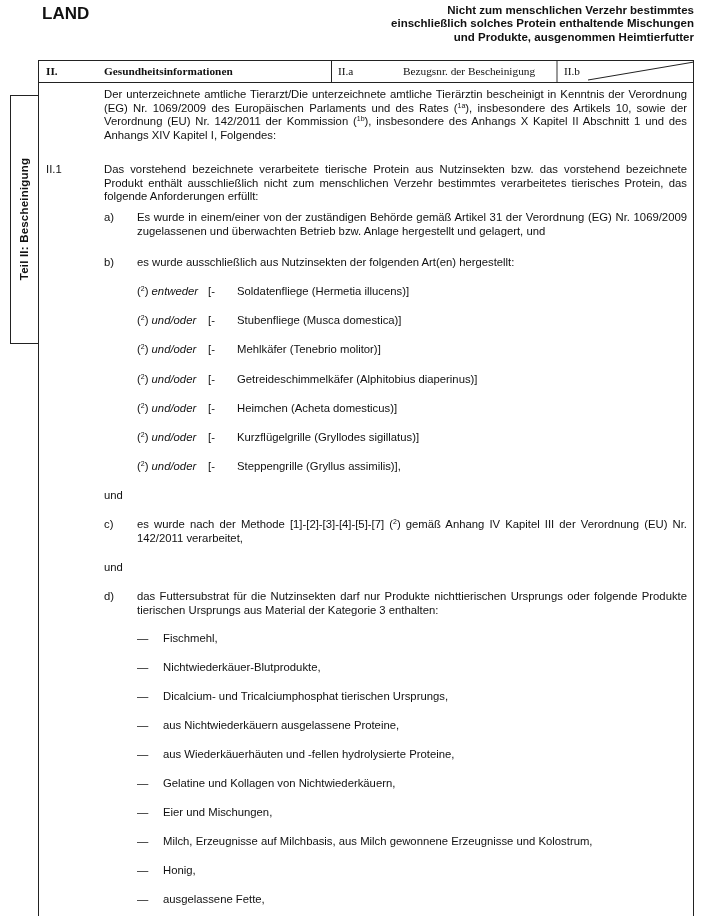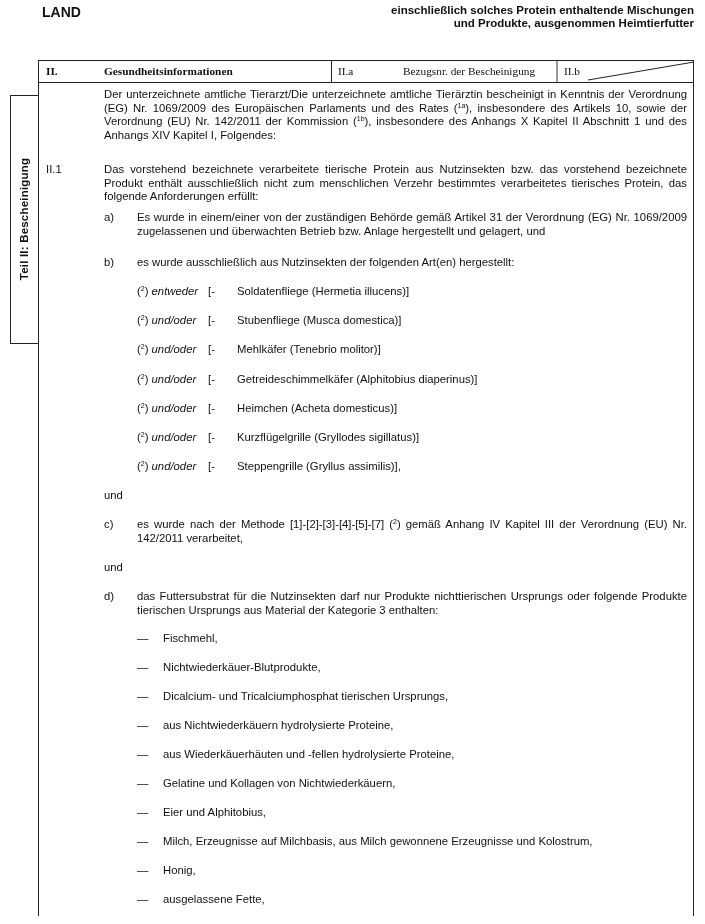--- a/index.html
+++ b/index.html
@@ -1,20 +1,20 @@
 <!DOCTYPE html>
 <html><head>
 <meta charset="utf-8">
 <style>
   html, body { margin: 0; padding: 0; background: #ffffff; }
   body {
     width: 705px; height: 924px; position: relative; overflow: hidden;
     font-family: "Liberation Sans", sans-serif; color: #111; font-size: 11.3px;
   }
-  .country { position: absolute; left: 42px; top: 4px; font-weight: bold; font-size: 14px; text-align: right; }
+  .country { position: absolute; left: 42px; top: 4px; font-weight: bold; font-size: 17px; text-align: right; }
   .title-block {
     position: absolute; right: 11px; top: 4px; width: 420px;
     text-align: right; font-weight: bold; font-size: 11.5px; line-height: 13.4px;
   }
   .frame {
     position: absolute; left: 38px; top: 60px; width: 656px; height: 856px;
     border-left: 1.3px solid #222; border-right: 1.3px solid #222; border-top: 1.3px solid #222;
     box-sizing: border-box;
     font-family: Liberation Serif, serif;
   }
@@ -63,20 +63,21 @@
 
   .dash-row { position: absolute; left: 137px; white-space: nowrap; }
   .dash-row .dash { position: absolute; left: 0; }
   .dash-row .txt { position: absolute; left: 26px; }
 </style>
 </head>
 <body>
 
 <div class="country">LAND</div>
 <div class="title-block">
+  <div>Nicht zum menschlichen Verzehr bestimmtes</div>
   <div>einschließlich solches Protein enthaltende Mischungen</div>
   <div>und Produkte, ausgenommen Heimtierfutter</div>
 </div>
 
 <div class="side-box"></div>
 <div class="side-label">
   <span>Teil II: Bescheinigung</span>
 </div>
 
 <div class="frame">
@@ -160,33 +161,33 @@
 <div class="dash-row" style="top:661px;">
     <span class="dash">—</span>
     <span class="txt">Nichtwiederkäuer-Blutprodukte,</span>
   </div>
 <div class="dash-row" style="top:690px;">
     <span class="dash">—</span>
     <span class="txt">Dicalcium- und Tricalciumphosphat tierischen Ursprungs,</span>
   </div>
 <div class="dash-row" style="top:719px;">
     <span class="dash">—</span>
-    <span class="txt">aus Nichtwiederkäuern hydrolysierte Proteine,</span>
+    <span class="txt">aus Nichtwiederkäuern ausgelassene Proteine,</span>
   </div>
 <div class="dash-row" style="top:748px;">
     <span class="dash">—</span>
     <span class="txt">aus Wiederkäuerhäuten und -fellen hydrolysierte Proteine,</span>
   </div>
 <div class="dash-row" style="top:777px;">
     <span class="dash">—</span>
     <span class="txt">Gelatine und Kollagen von Nichtwiederkäuern,</span>
   </div>
 <div class="dash-row" style="top:806px;">
     <span class="dash">—</span>
-    <span class="txt">Eier und Alphitobius,</span>
+    <span class="txt">Eier und Mischungen,</span>
   </div>
 <div class="dash-row" style="top:835px;">
     <span class="dash">—</span>
     <span class="txt">Milch, Erzeugnisse auf Milchbasis, aus Milch gewonnene Erzeugnisse und Kolostrum,</span>
   </div>
 <div class="dash-row" style="top:864px;">
     <span class="dash">—</span>
     <span class="txt">Honig,</span>
   </div>
 <div class="dash-row" style="top:893px;">

